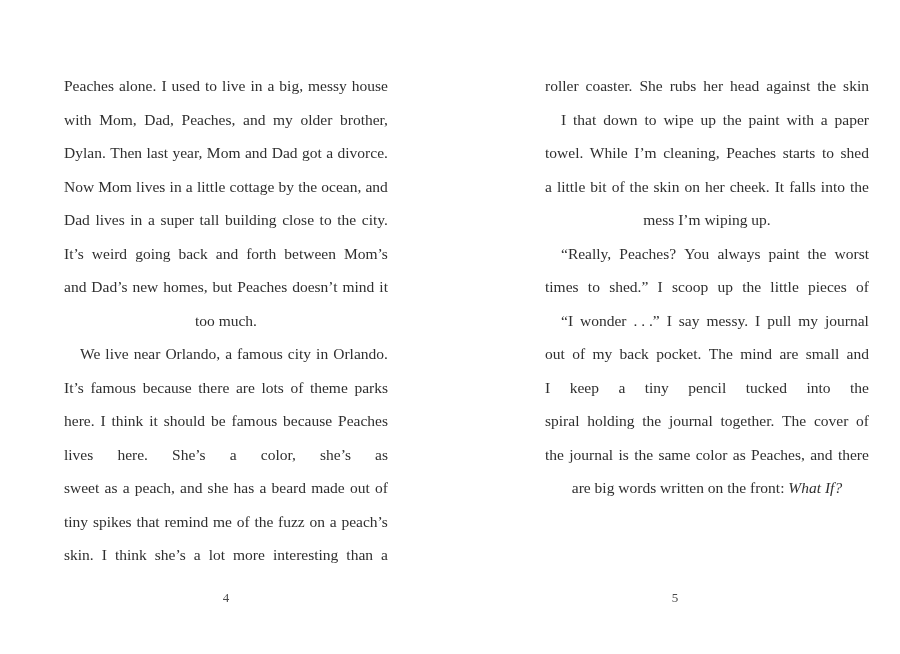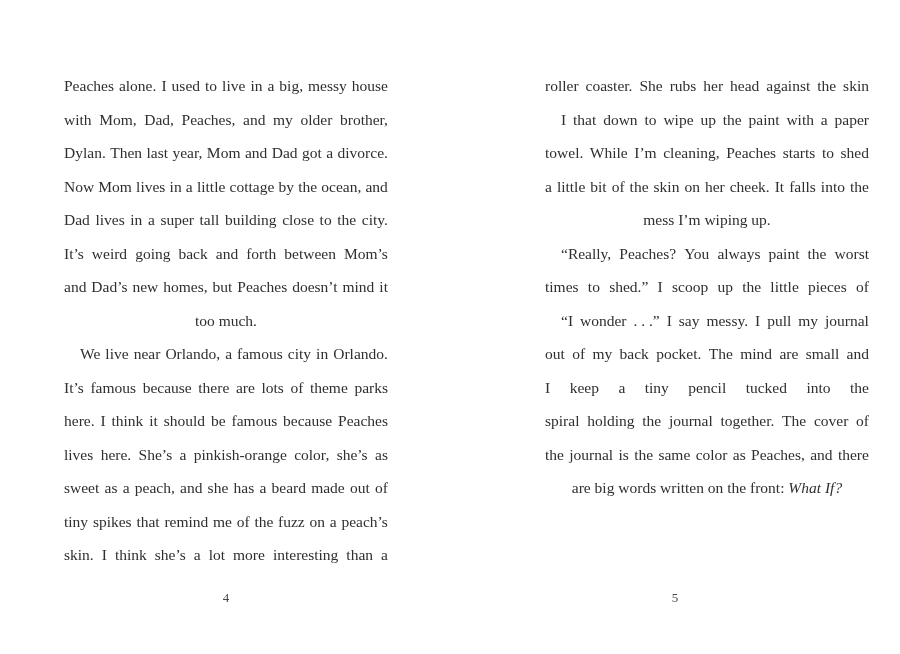--- a/index.html
+++ b/index.html
@@ -171,21 +171,20 @@
         <span>be</span>
         <span>famous</span>
         <span>because</span>
         <span>Peaches</span>
       </div>
       <div class="line just">
         <span>lives</span>
         <span>here.</span>
         <span>She’s</span>
         <span>a</span>
-        <span>pinkish-orange</span>
         <span>color,</span>
         <span>she’s</span>
         <span>as</span>
       </div>
       <div class="line just">
         <span>sweet</span>
         <span>as</span>
         <span>a</span>
         <span>peach,</span>
         <span>and</span>

